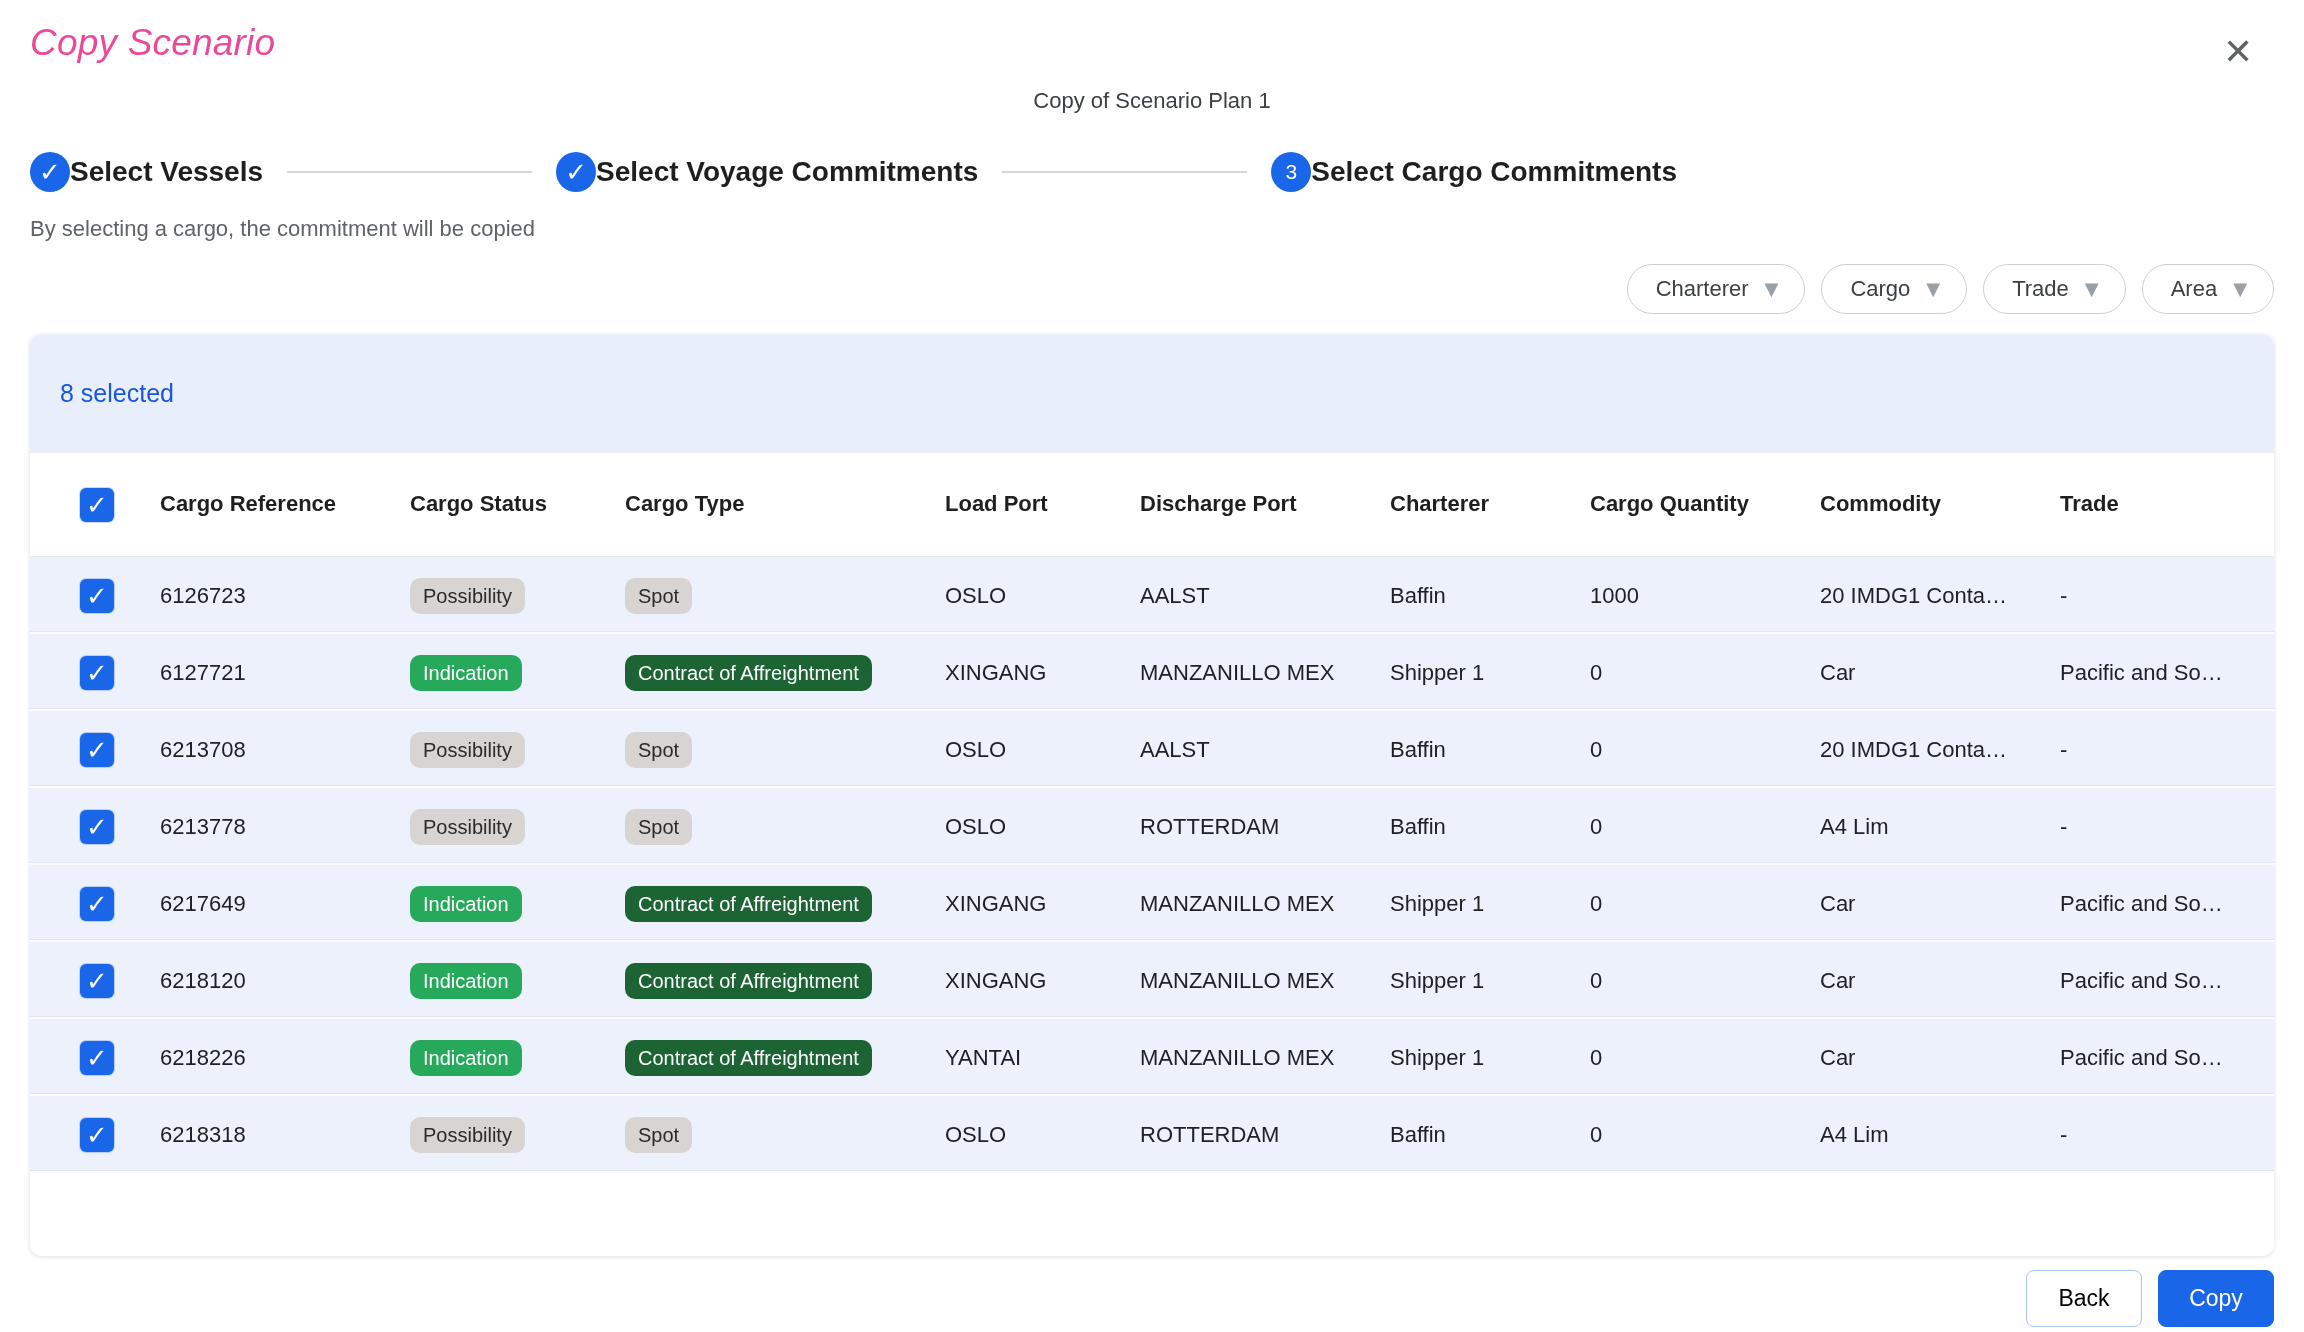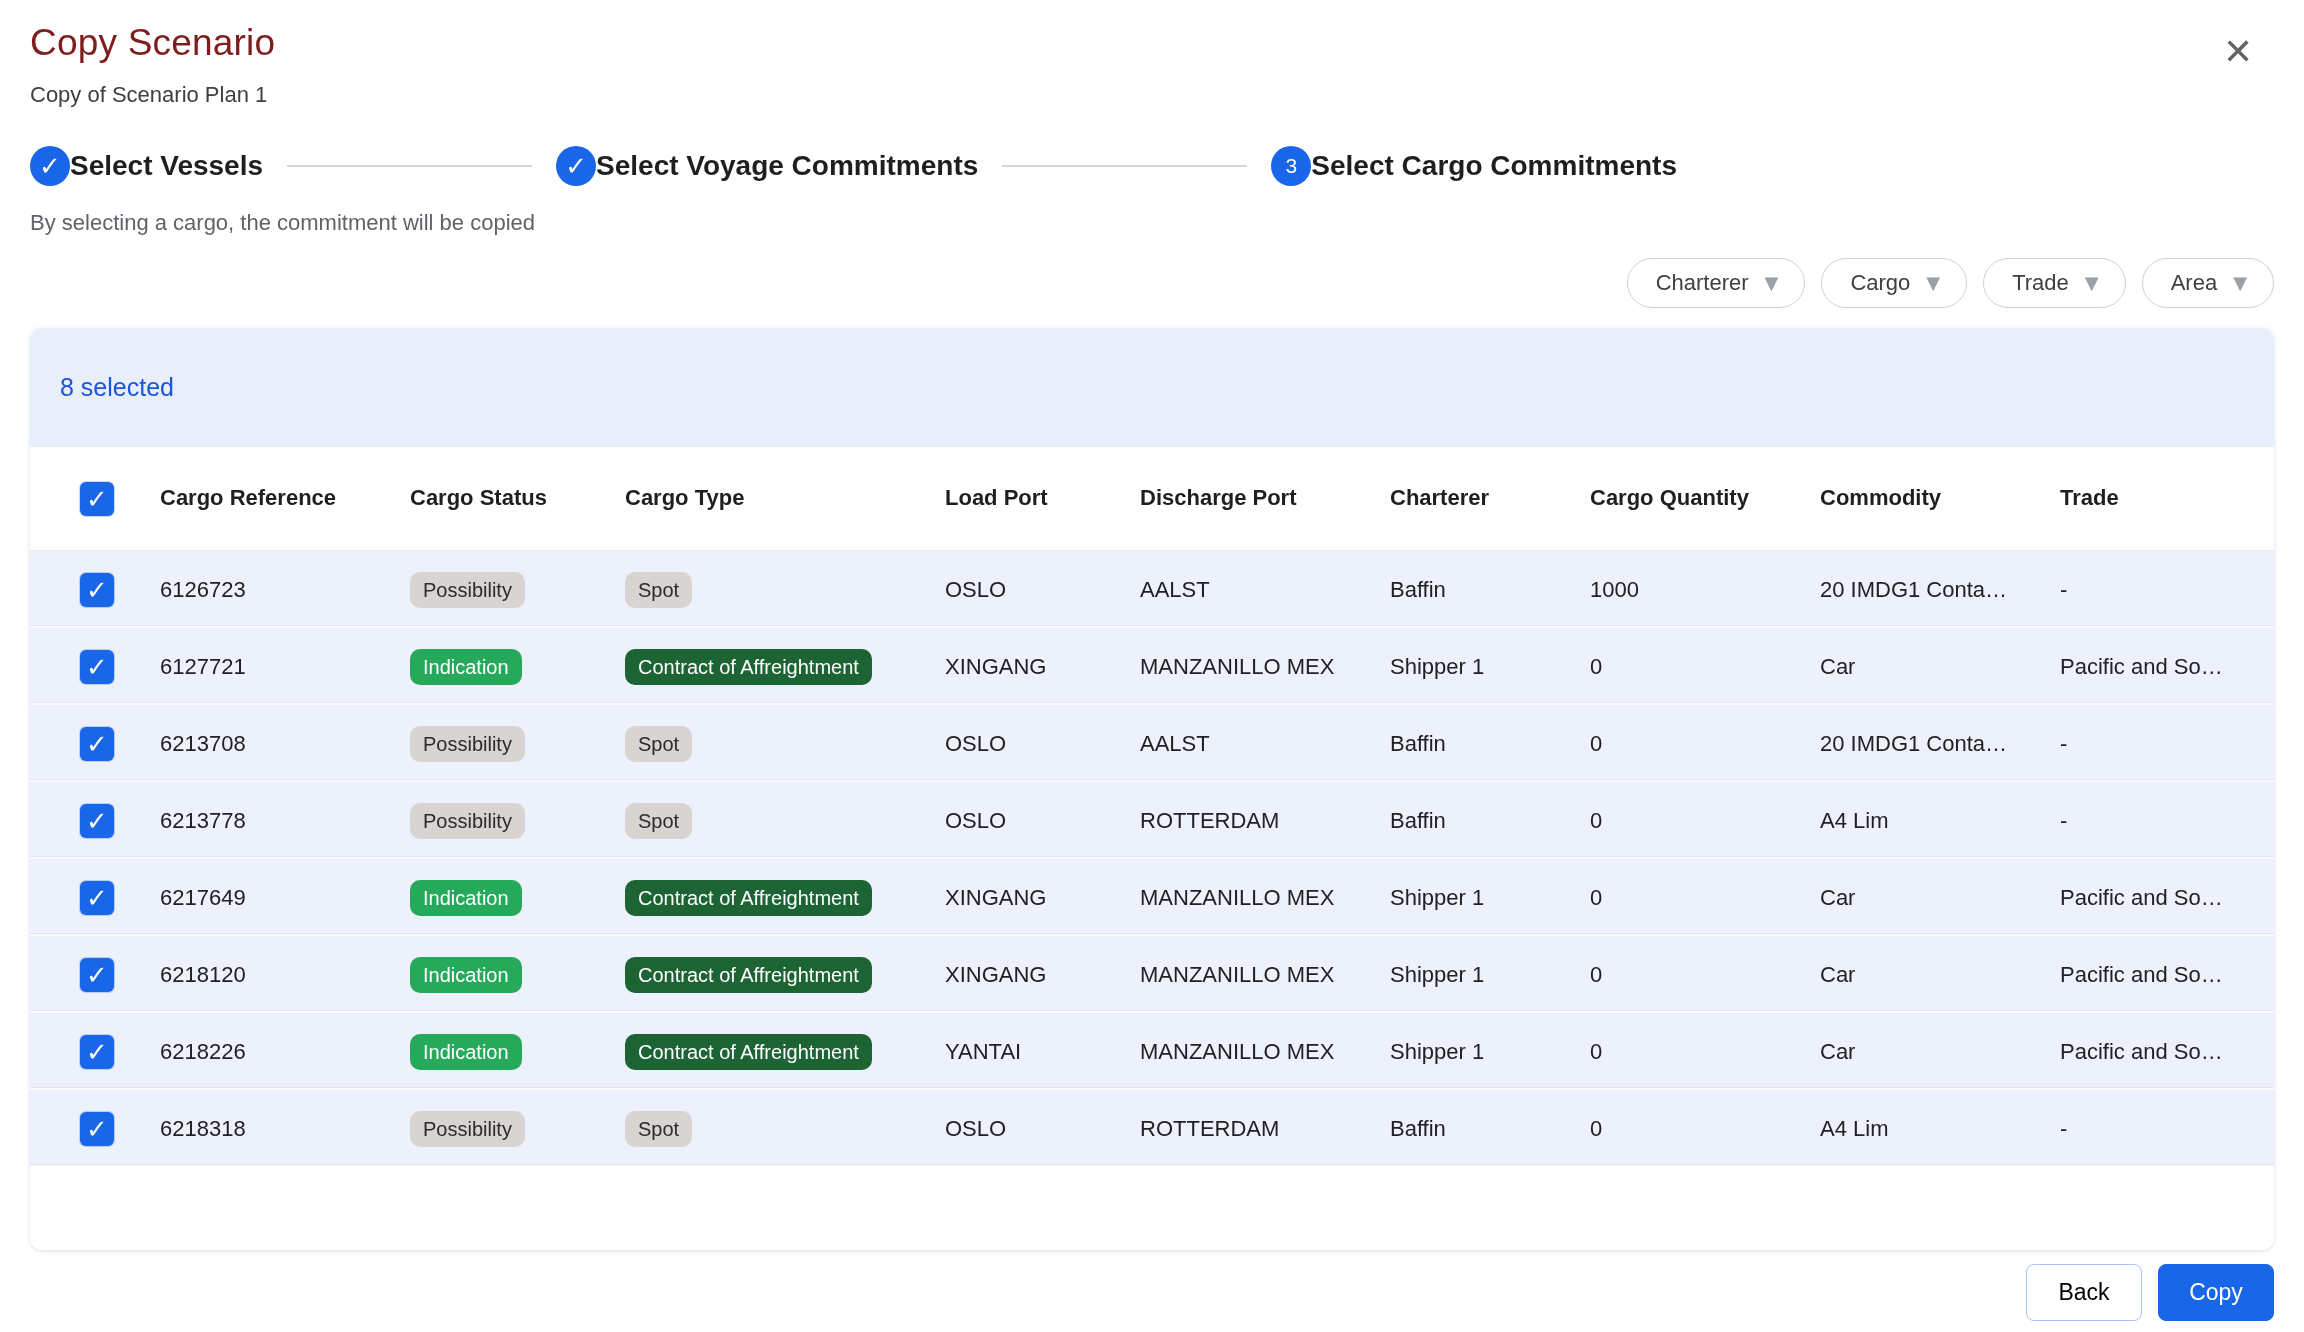--- a/index.html
+++ b/index.html
@@ -3,22 +3,22 @@
 <meta charset="utf-8">
 <style>
   * { margin: 0; padding: 0; box-sizing: border-box; }
   html, body { width: 2304px; height: 1332px; background: #ffffff; overflow: hidden; }
   body { font-family: "Liberation Sans", "DejaVu Sans", sans-serif; color: #202124; position: relative; }
 
   .page { width: 2304px; height: 1332px; padding: 22px 30px 0 30px; display: flex; flex-direction: column; }
 
   
   .dlg-header { position: relative; }
-  .dlg-title { font-size: 37px; font-weight: 500; color: #7f1d1d; letter-spacing: 0.2px; }
-  .dlg-subtitle { font-size: 22px; color: #3c4043; margin-top: 18px; }
+  .dlg-title { font-size: 37px; font-weight: 500; color: #ec4899; letter-spacing: 0.2px; font-style: italic; }
+  .dlg-subtitle { font-size: 22px; color: #3c4043; margin-top: 24px; text-align: center; }
   .close-btn { position: absolute; top: 8px; right: 14px; width: 44px; height: 44px; border: none; background: transparent;
     font-size: 36px; color: #5f6368; cursor: pointer; line-height: 44px; text-align: center; font-family: "DejaVu Sans", sans-serif; }
 
   
   .stepper { display: flex; align-items: center; margin-top: 38px; }
   .step { display: flex; align-items: center; cursor: pointer; }
   .step-circle { width: 40px; height: 40px; border-radius: 50%; background: #1a66e8; color: #fff;
     display: flex; align-items: center; justify-content: center; font-size: 22px; flex: none; }
   .step-circle .glyph { font-size: 26px; font-weight: 700; font-family: "DejaVu Sans", sans-serif; }
   .step-circle .num { font-size: 21px; }

